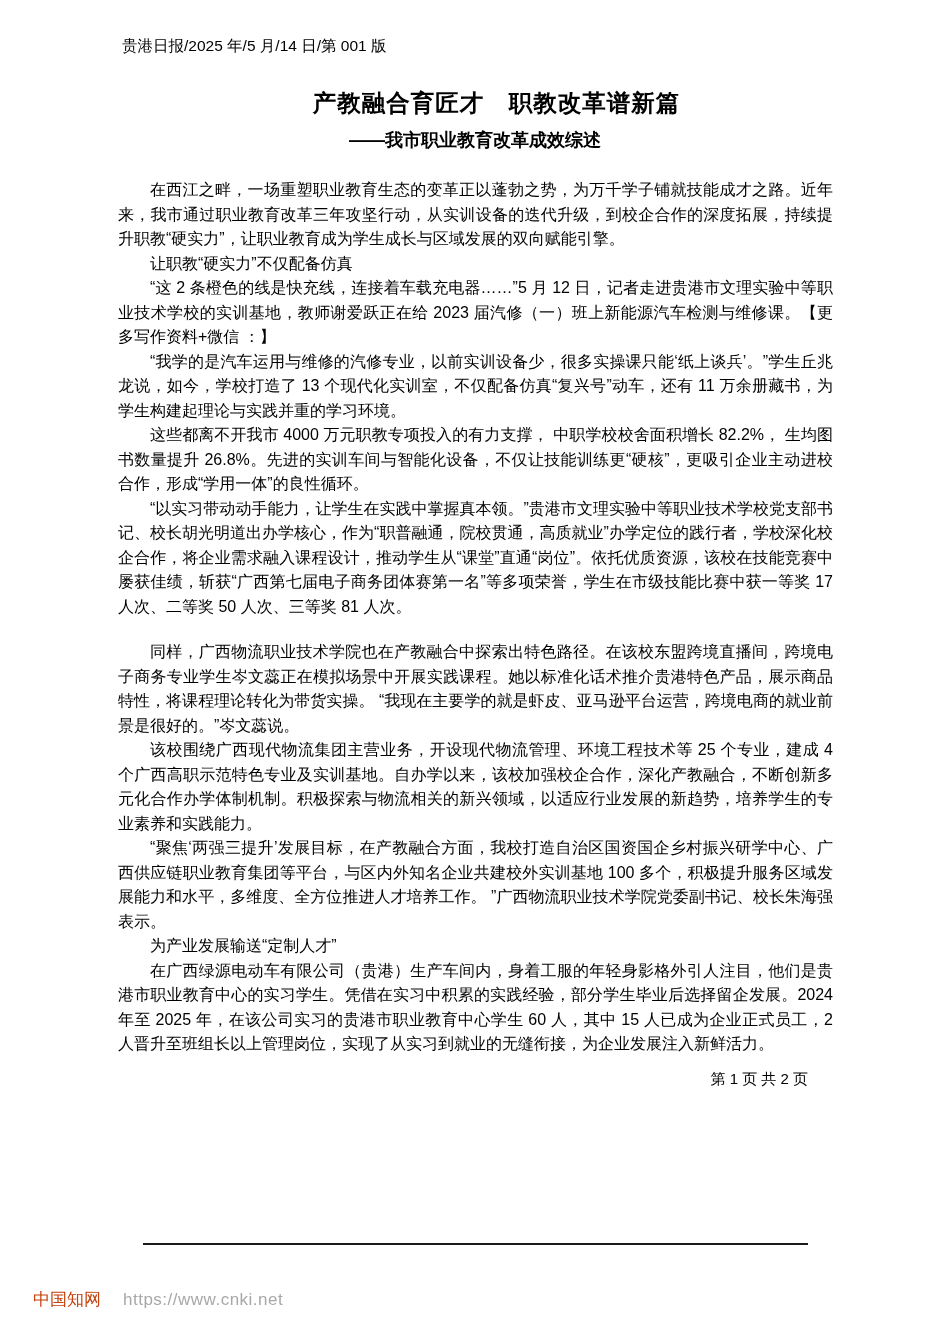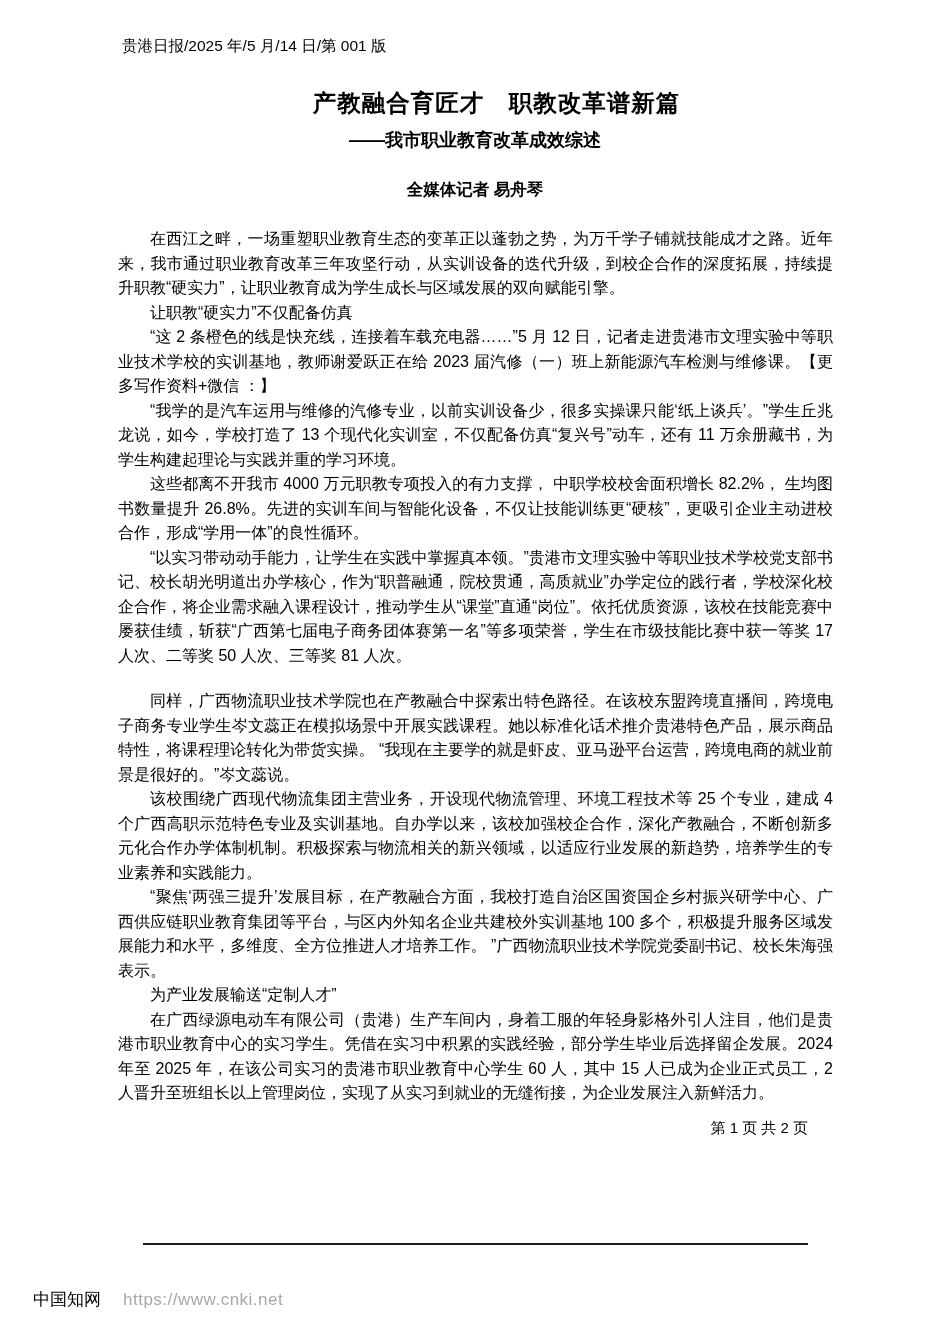--- a/index.html
+++ b/index.html
@@ -67,33 +67,32 @@
     height: 2px;
     background: #1a1a1a;
   }
   .watermark {
     position: absolute;
     left: 33px;
     top: 1288px;
     font-size: 17px;
     color: #9b9b9b;
   }
-  .watermark .brand { color: #000000; margin-right: 22px; }
+  .watermark .brand { color: #c2410c; margin-right: 22px; }
   .watermark .url { color: #a8a8a8; letter-spacing: 0.5px; }
 </style>
 </head>
 <body>
 
 <div class="page">
 
   <div class="masthead">贵港日报/2025 年/5 月/14 日/第 001 版</div>
 
   <div class="title">产教融合育匠才　职教改革谱新篇</div>
   <div class="subtitle">——我市职业教育改革成效综述</div>
-  <div class="byline">全媒体记者 易舟琴</div>
 
   <div class="article">
     <p>在西江之畔，一场重塑职业教育生态的变革正以蓬勃之势，为万千学子铺就技能成才之路。近年来，我市通过职业教育改革三年攻坚行动，从实训设备的迭代升级，到校企合作的深度拓展，持续提升职教“硬实力”，让职业教育成为学生成长与区域发展的双向赋能引擎。</p>
     <p>让职教“硬实力”不仅配备仿真</p>
     <p>“这 2 条橙色的线是快充线，连接着车载充电器……”5 月 12 日，记者走进贵港市文理实验中等职业技术学校的实训基地，教师谢爱跃正在给 2023 届汽修（一）班上新能源汽车检测与维修课。【更多写作资料+微信 ：】</p>
     <p>“我学的是汽车运用与维修的汽修专业，以前实训设备少，很多实操课只能‘纸上谈兵’。”学生丘兆龙说，如今，学校打造了 13 个现代化实训室，不仅配备仿真“复兴号”动车，还有 11 万余册藏书，为学生构建起理论与实践并重的学习环境。</p>
     <p>这些都离不开我市 4000 万元职教专项投入的有力支撑， 中职学校校舍面积增长 82.2%， 生均图书数量提升 26.8%。先进的实训车间与智能化设备，不仅让技能训练更“硬核”，更吸引企业主动进校合作，形成“学用一体”的良性循环。</p>
     <p>“以实习带动动手能力，让学生在实践中掌握真本领。”贵港市文理实验中等职业技术学校党支部书记、校长胡光明道出办学核心，作为“职普融通，院校贯通，高质就业”办学定位的践行者，学校深化校企合作，将企业需求融入课程设计，推动学生从“课堂”直通“岗位”。依托优质资源，该校在技能竞赛中屡获佳绩，斩获“广西第七届电子商务团体赛第一名”等多项荣誉，学生在市级技能比赛中获一等奖 17 人次、二等奖 50 人次、三等奖 81 人次。</p>
     <p class="gap">同样，广西物流职业技术学院也在产教融合中探索出特色路径。在该校东盟跨境直播间，跨境电子商务专业学生岑文蕊正在模拟场景中开展实践课程。她以标准化话术推介贵港特色产品，展示商品特性，将课程理论转化为带货实操。 “我现在主要学的就是虾皮、亚马逊平台运营，跨境电商的就业前景是很好的。”岑文蕊说。</p>
     <p>该校围绕广西现代物流集团主营业务，开设现代物流管理、环境工程技术等 25 个专业，建成 4 个广西高职示范特色专业及实训基地。自办学以来，该校加强校企合作，深化产教融合，不断创新多元化合作办学体制机制。积极探索与物流相关的新兴领域，以适应行业发展的新趋势，培养学生的专业素养和实践能力。</p>

